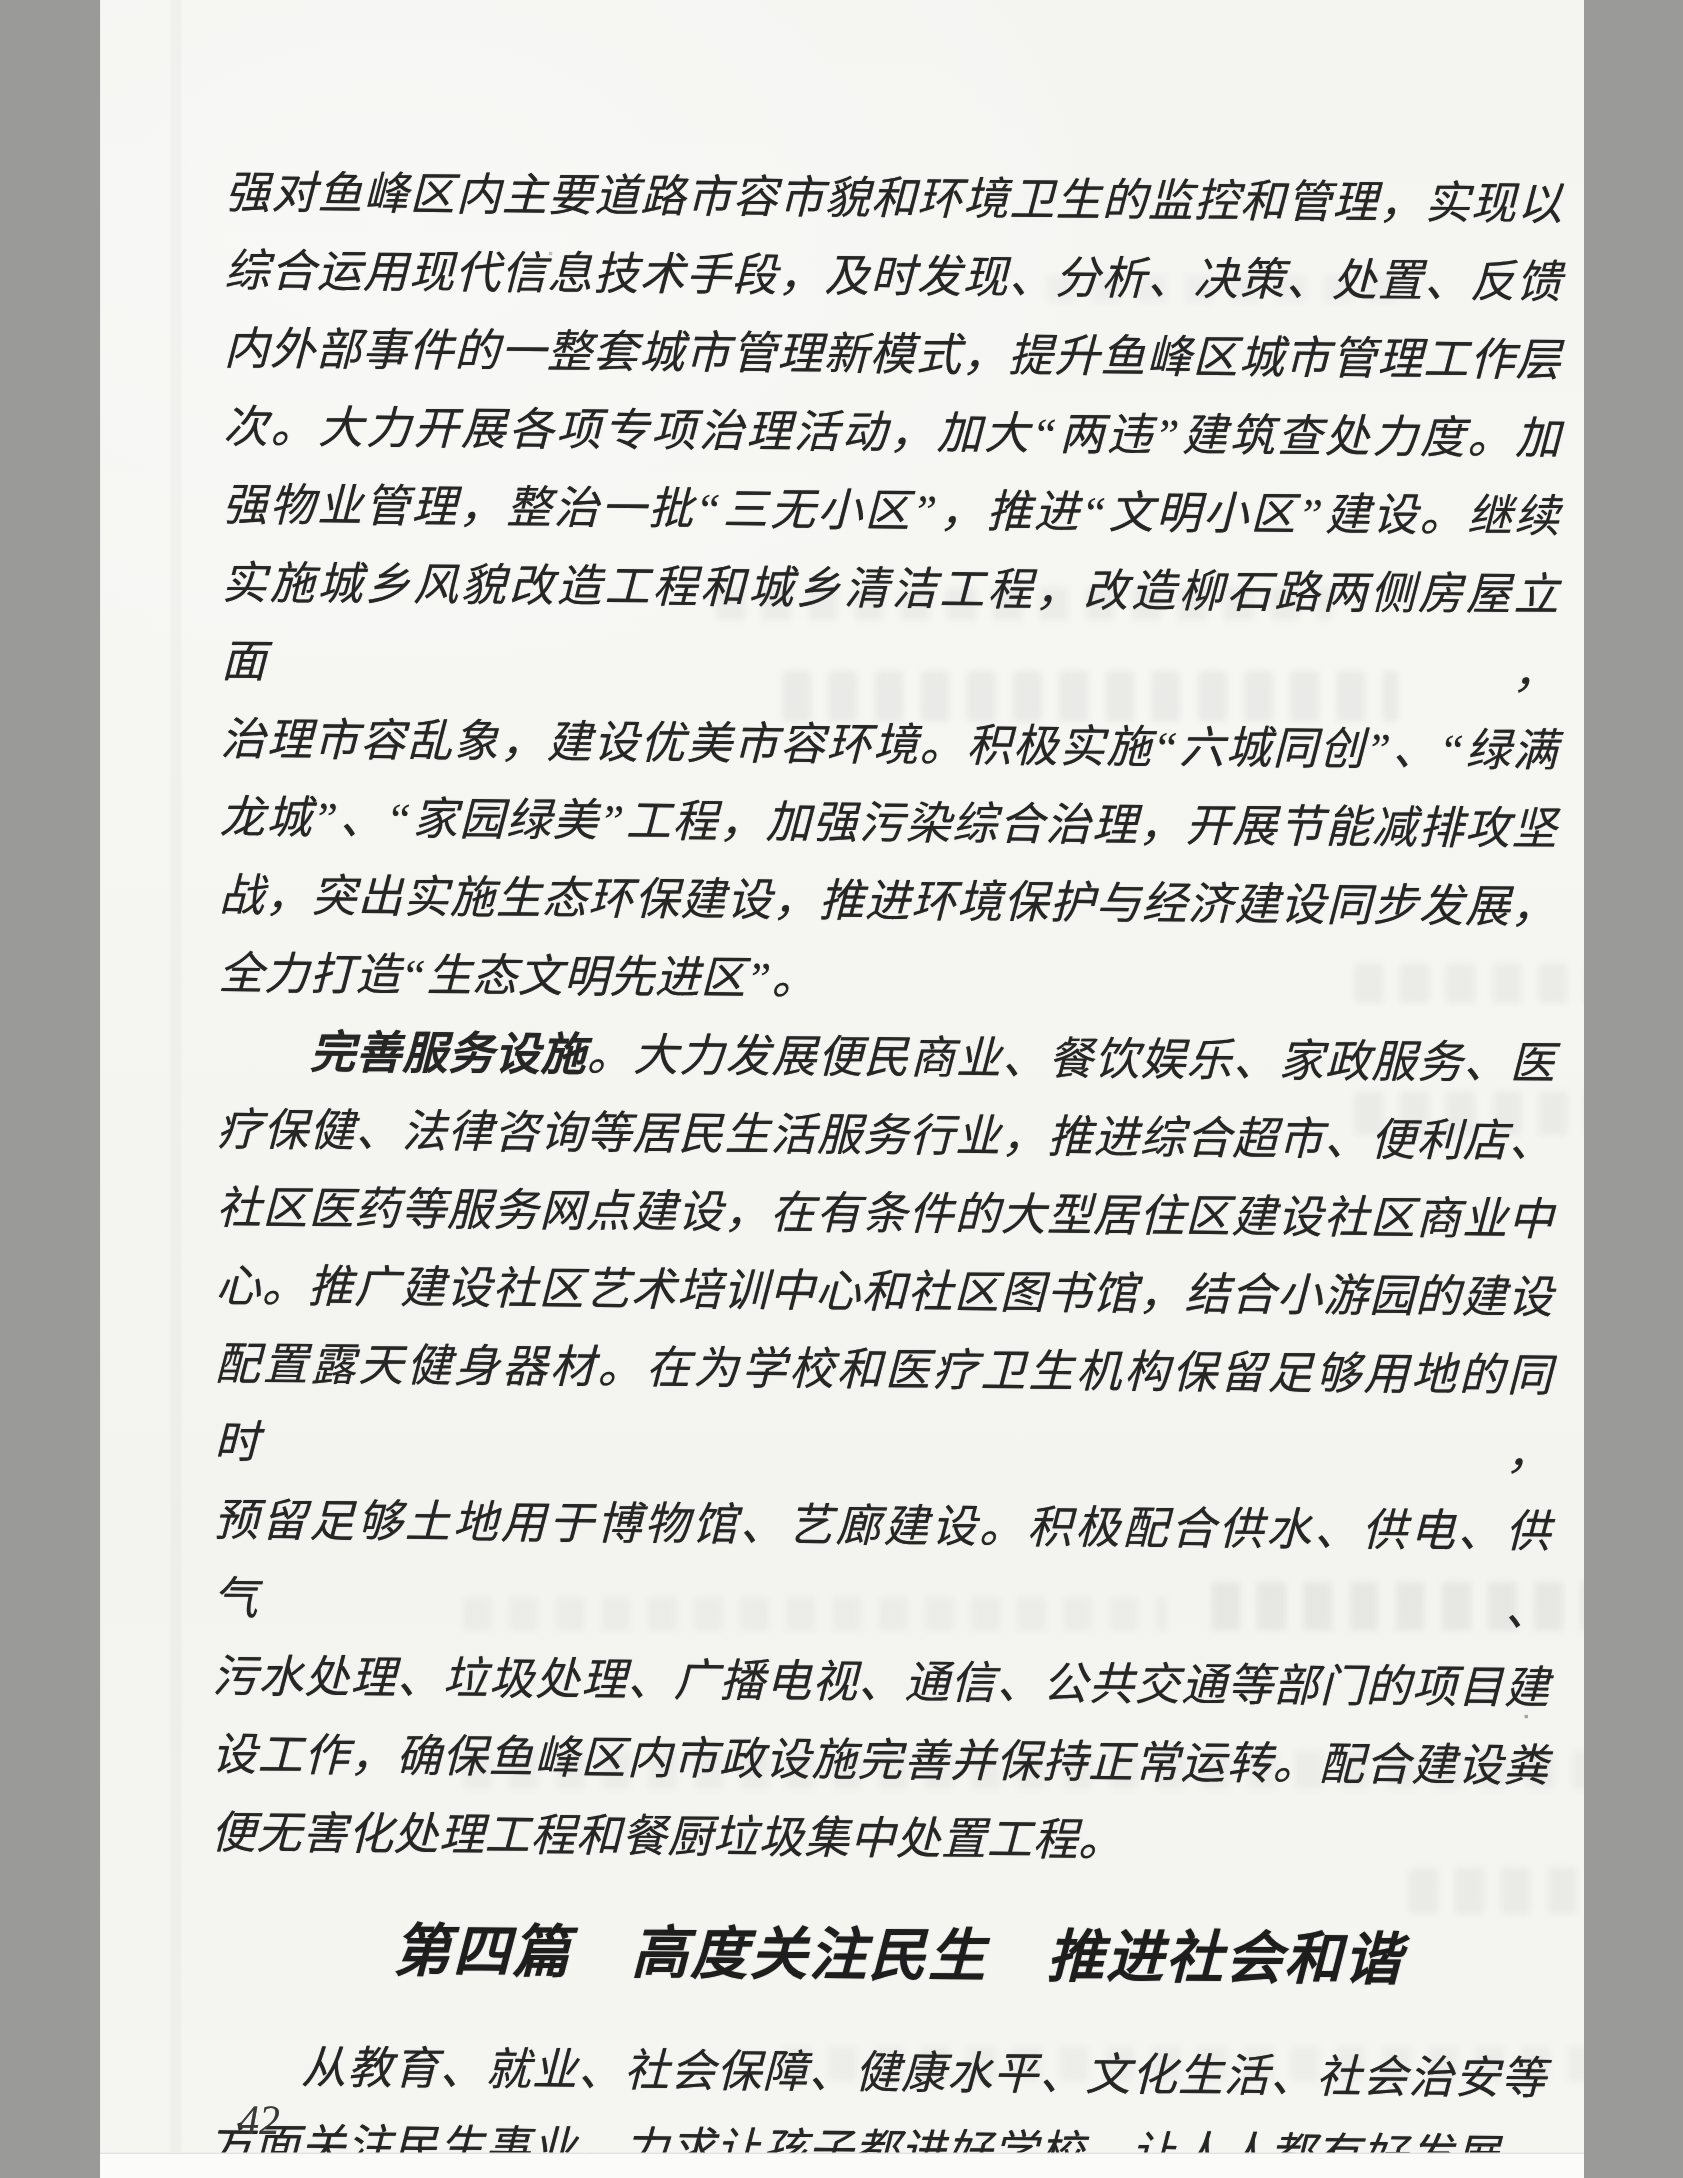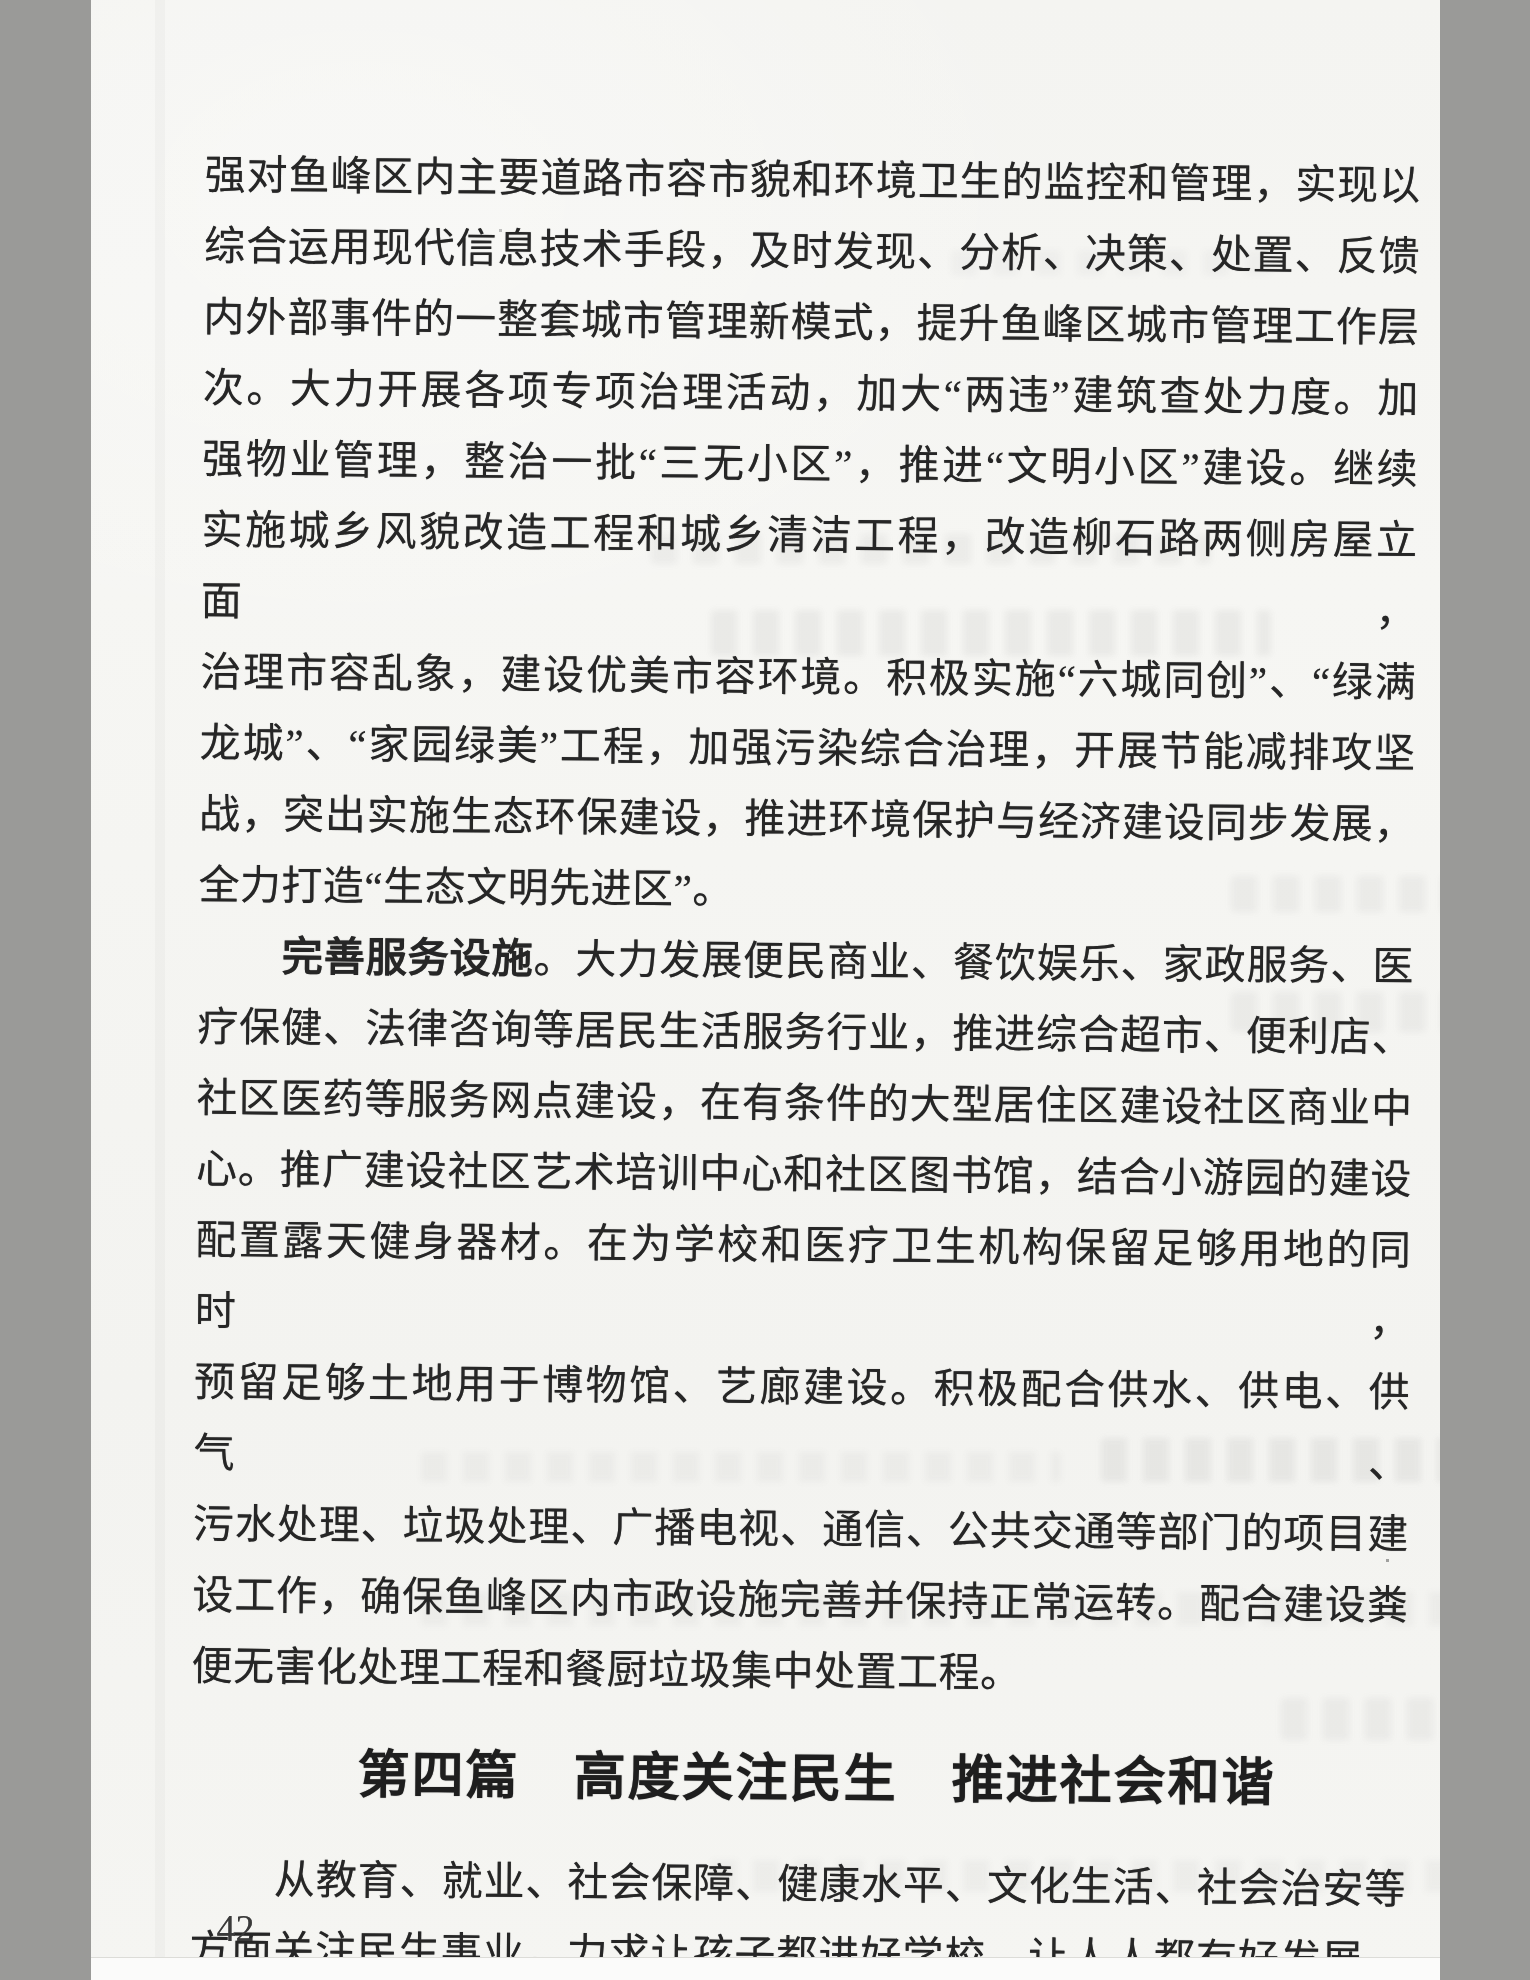--- a/index.html
+++ b/index.html
@@ -5,20 +5,21 @@
   html,body{margin:0;padding:0;background:#9a9a98;}
   .page{
     position:relative;
     width:1349px;height:1980px;
     margin:0 auto;
     overflow:hidden;
     background:
       radial-gradient(1200px 800px at 20% 10%, rgba(255,255,255,.35), rgba(255,255,255,0) 60%),
       linear-gradient(180deg,#f4f4f1 0%,#f6f6f3 30%,#f3f3f0 70%,#f5f5f2 100%);
     font-family:"Liberation Serif","DejaVu Serif",serif;
+    font-style:italic;
   }
   .content{
     position:absolute;left:114px;top:140px;width:1216px;
     transform:rotate(.5deg);transform-origin:0 0;
     color:#262626;
   }
   .line{
     font-size:41px;
     line-height:71px;
     white-space:normal;

